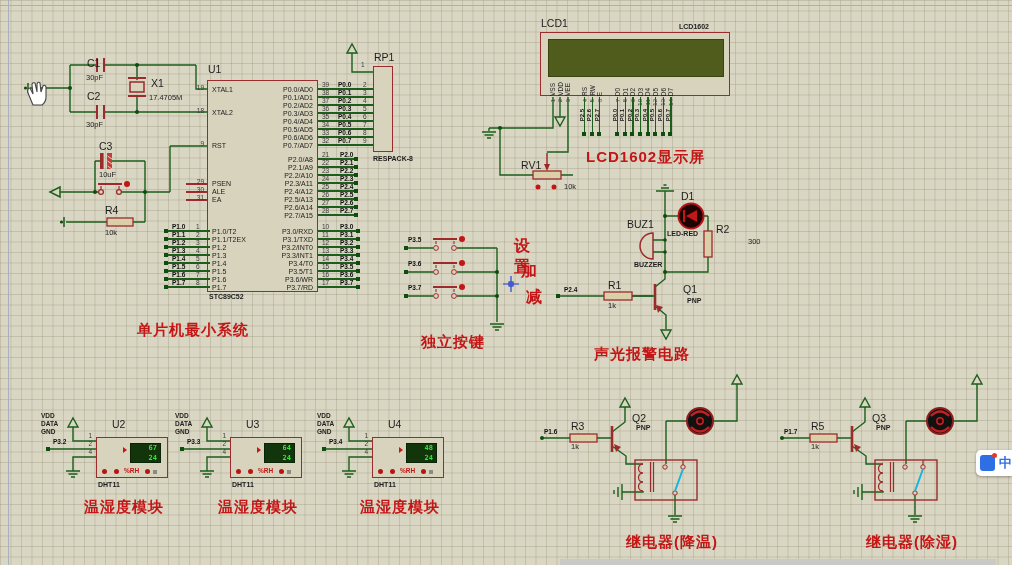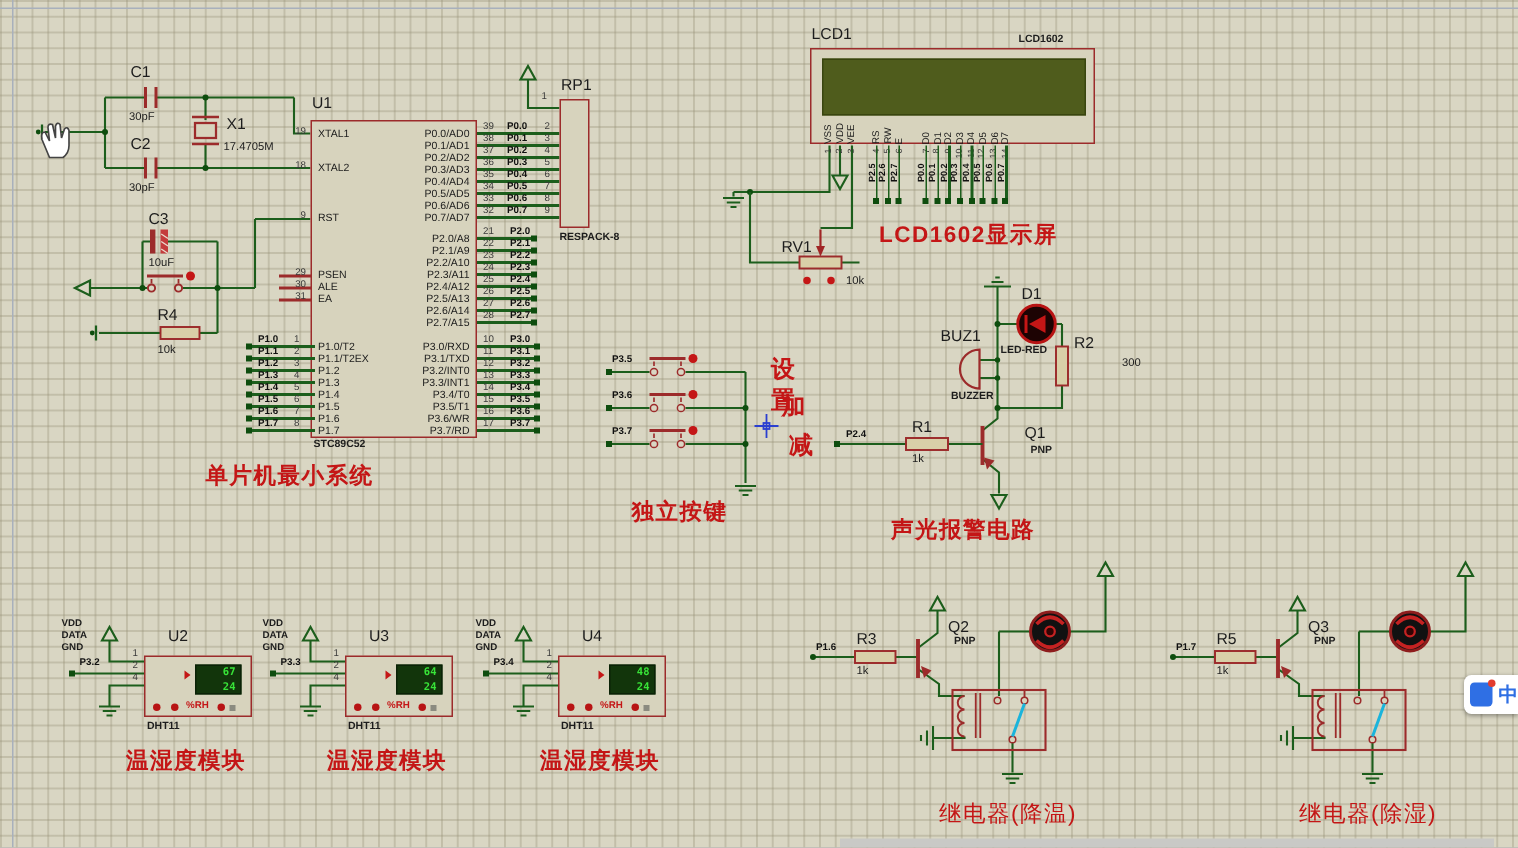--- a/index.html
+++ b/index.html
@@ -71,21 +71,21 @@
   
   .relay-labels{position:absolute;width:240px;height:200px;z-index:3;}
   .relay-labels:nth-of-type(1){left:540px;top:370px;}
   .relay-labels:nth-of-type(2){left:780px;top:370px;}
   .rl{position:absolute;white-space:nowrap;color:#1d1d1d;}
   .rl.qref{left:92px;top:42px;font-size:10.5px;}
   .rl.qtyp{left:96px;top:54px;font-size:7px;font-weight:bold;}
   .rl.rref{left:31px;top:50px;font-size:10.5px;}
   .rl.rval{left:31px;top:72px;font-size:7.5px;}
   .rl.rnet{left:4px;top:58px;font-size:6.5px;font-weight:bold;color:#101010;}
-  .rl.rcap{left:86px;top:163px;font-size:15px;font-weight:normal;color:#c41616;letter-spacing:1px;}
+  .rl.rcap{left:86px;top:163px;font-size:15px;font-weight:bold;color:#c41616;letter-spacing:1px;}
   
   .ime{position:absolute;left:976px;top:450px;width:36px;height:26px;background:#fff;border-radius:5px 0 0 5px;
        box-shadow:0 1px 3px rgba(0,0,0,.35);z-index:6;display:flex;align-items:center;}
   .ime-ic{position:relative;width:16px;height:16px;background:#2f6fe4;border-radius:3px;margin-left:4px;}
   .ime-ic::after{content:"";position:absolute;right:-2px;top:-2px;width:5px;height:5px;border-radius:50%;background:#e23b2e;}
   .ime-zh{margin-left:4px;font-size:13px;font-weight:bold;color:#2f6fe4;}
   .sheet-v{position:absolute;left:8px;top:0;width:1px;height:565px;background:#a8b0bc;z-index:1;}
   .sheet-h{position:absolute;left:0;top:5px;width:1012px;height:1px;background:#a8b0bc;z-index:1;}
   .bottom-strip{position:absolute;left:560px;top:559px;width:436px;height:6px;background:#c9c9c6;z-index:5;}
 </style>
@@ -292,31 +292,31 @@
       <circle cx="940" cy="421" r="13" fill="#111111" stroke="#8E1D1D" stroke-width="2"></circle>
       <path d="M931,416 Q940,407 949,416 M931,427 Q940,436 949,427" stroke="#C42222" stroke-width="2.4" fill="none"></path>
       <circle cx="940" cy="421" r="3.2" fill="#300404" stroke="#C42222" stroke-width="1.5"></circle>
     </g>
 
     <g>
       <path d="M33,105 L28,93 Q27,88 30,88 L33,94 L32,85 Q32,82 35,83 L37,92 L37,84 Q38,81 40,83 L41,92 L43,86 Q45,84 46,87 L46,97 Q46,102 42,105 Z" fill="#ffffff" stroke="#444" stroke-width="1.1"></path>
     </g>
   </svg>
 
-  <div class="lbl ref" style="left:87px;top:43px">C1</div>
+  <div class="lbl ref" style="left:87px;top:58px">C1</div>
   <div class="lbl val" style="left:86px;top:74px">30pF</div>
   <div class="lbl ref" style="left:87px;top:91px">C2</div>
   <div class="lbl val" style="left:86px;top:121px">30pF</div>
   <div class="lbl ref" style="left:151px;top:78px">X1</div>
   <div class="lbl val" style="left:149px;top:94px">17.4705M</div>
   <div class="lbl ref" style="left:99px;top:141px">C3</div>
   <div class="lbl val" style="left:99px;top:171px">10uF</div>
   <div class="lbl ref" style="left:105px;top:205px">R4</div>
   <div class="lbl val" style="left:105px;top:229px">10k</div>
-  <div class="lbl cap" style="left:137px;top:310px">单片机最小系统</div>
+  <div class="lbl cap" style="left:137px;top:322px">单片机最小系统</div>
 
   <div class="cbox" style="left:207px;top:80px;width:111px;height:212px">
     <div class="pingrp" style="top:5px">
       <div class="prow">
           <span class="pnum">19</span>
           <span class="nm">XTAL1</span>
         </div>
     </div>
     <div class="pingrp" style="top:28px">
       <div class="prow">

